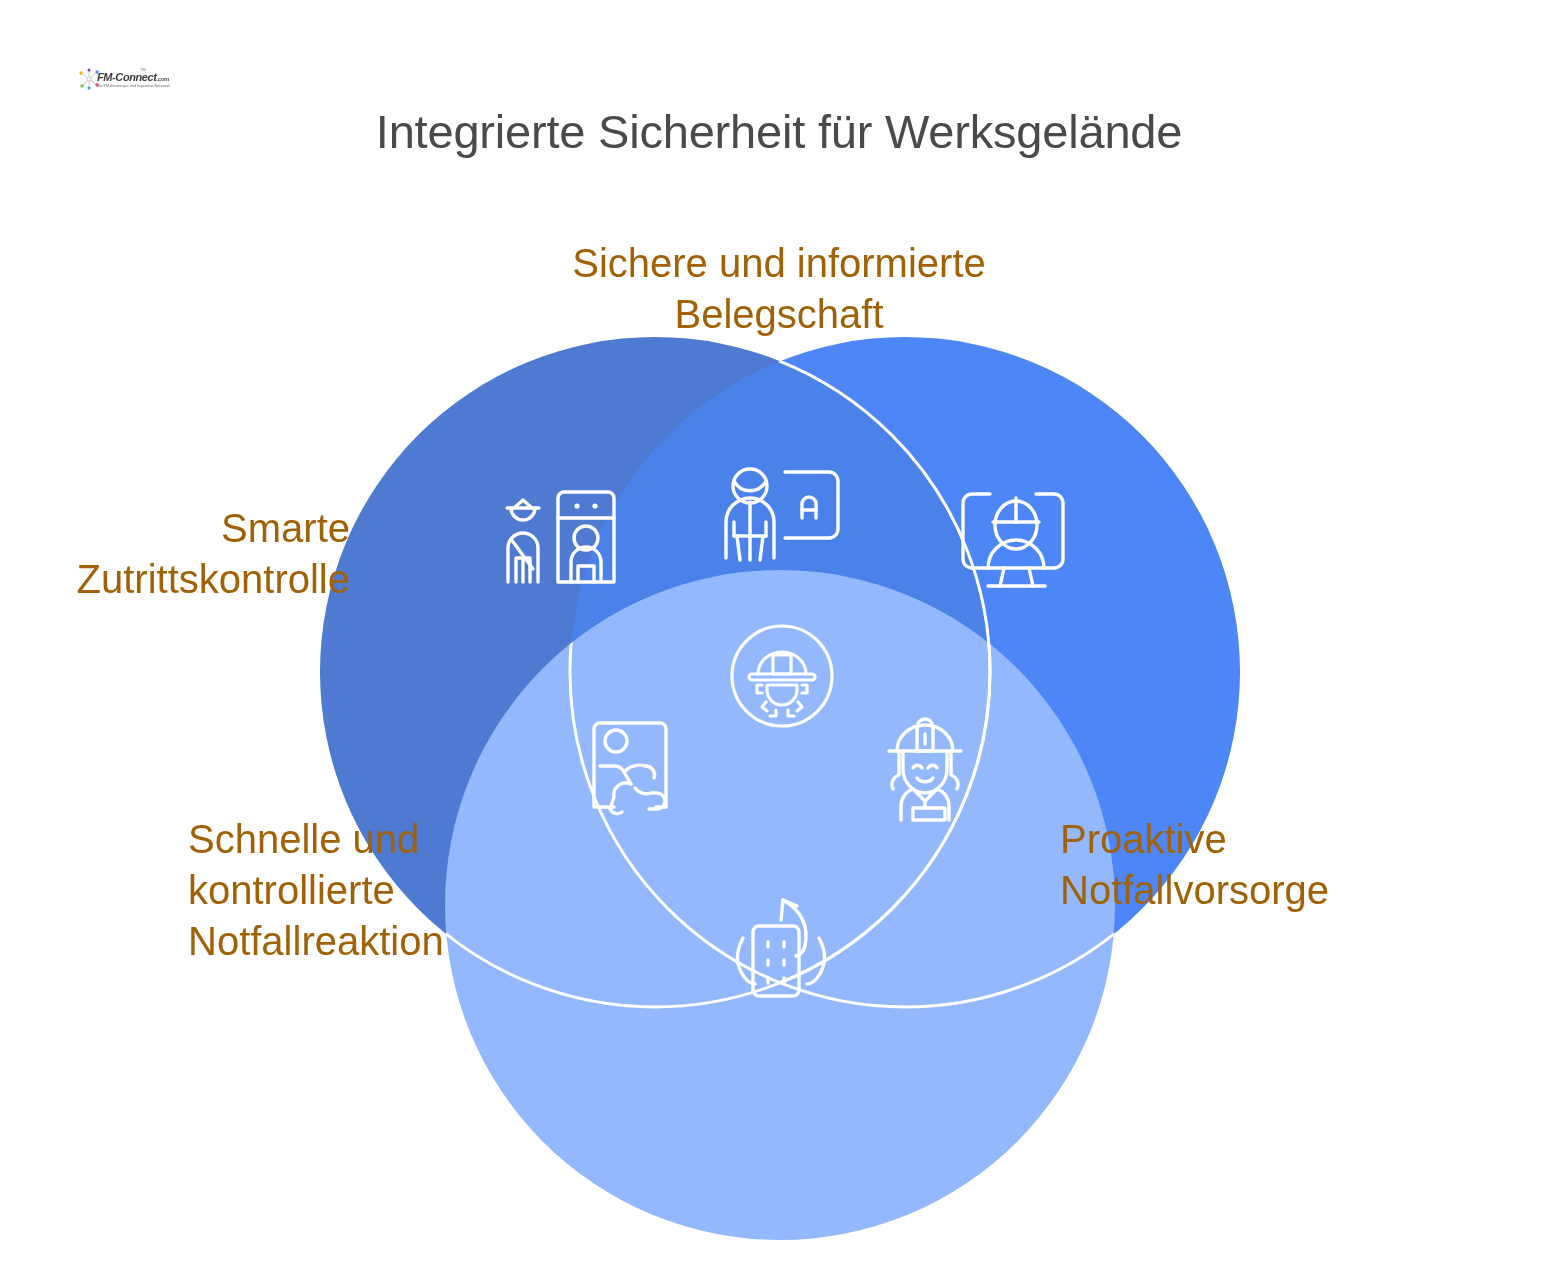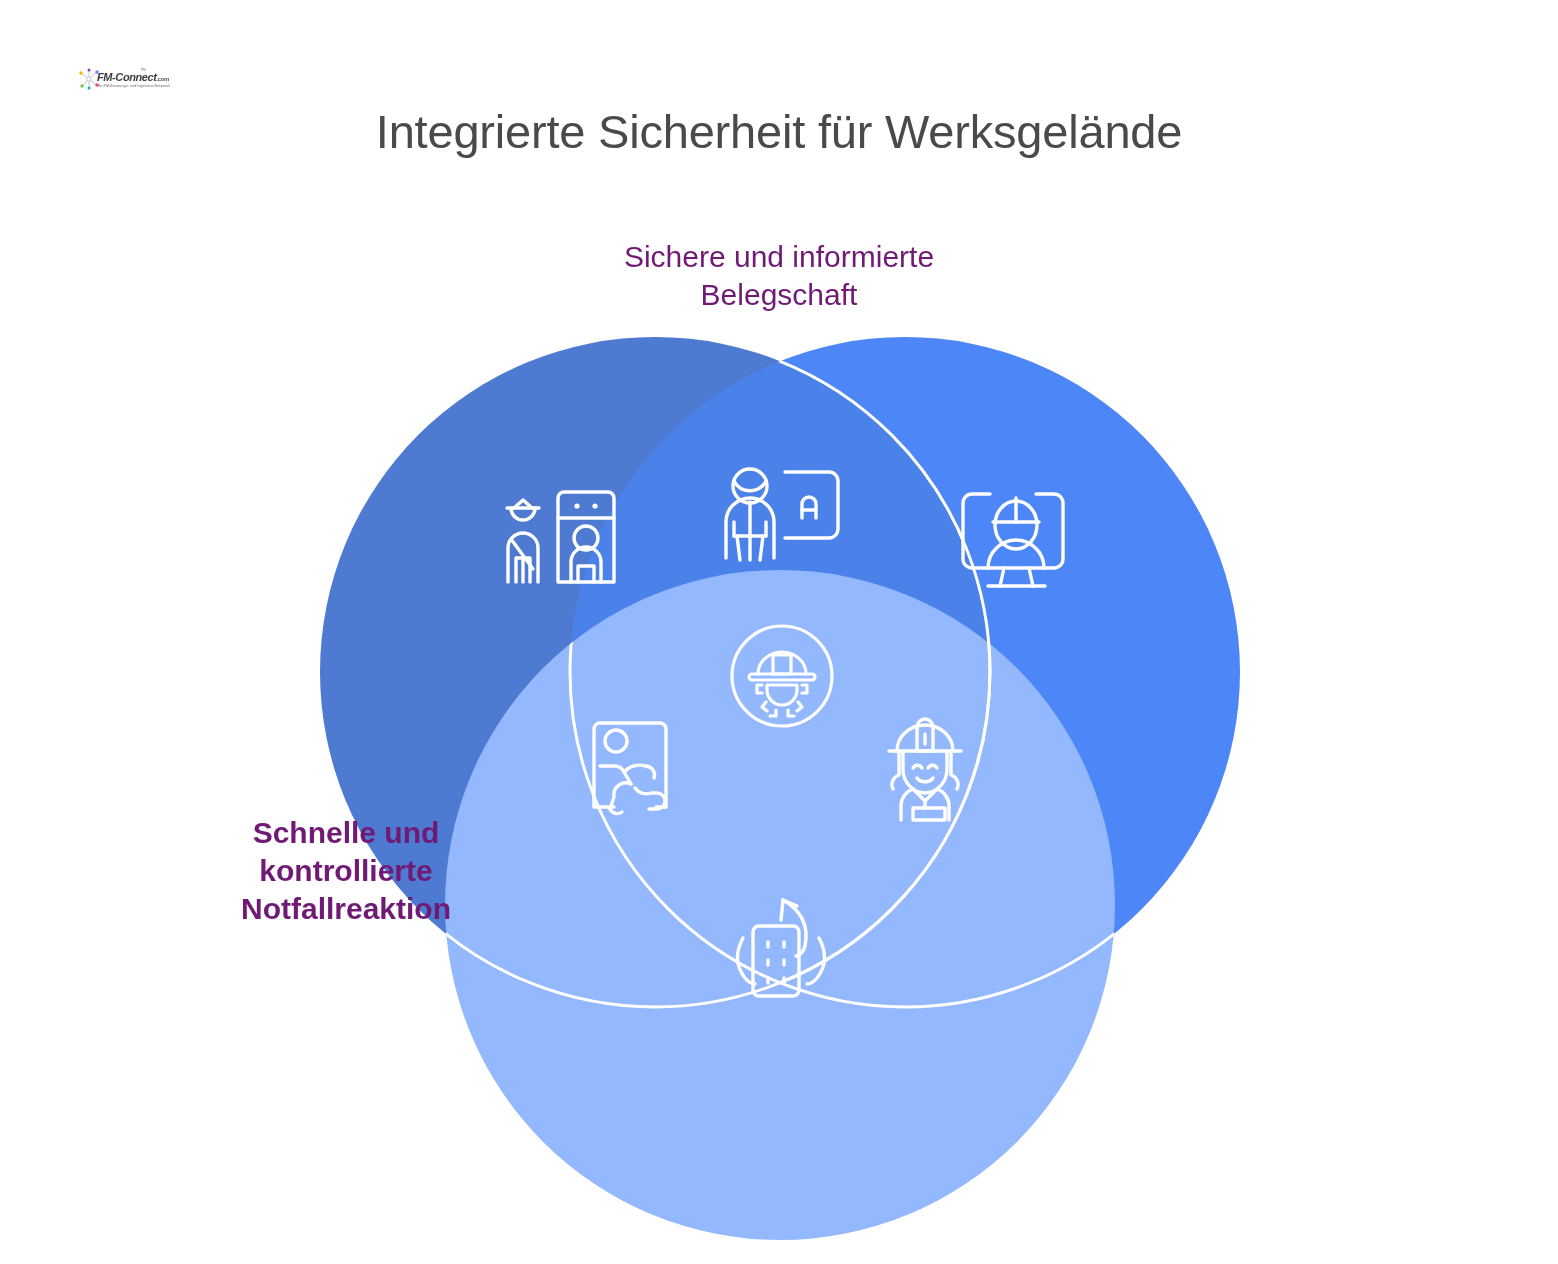--- a/index.html
+++ b/index.html
@@ -82,29 +82,29 @@
     position: absolute;
     left: 0;
     top: 0;
     width: 1558px;
     height: 1264px;
   }
 
   
   .venn-label {
     position: absolute;
-    color: #701a75;
-    font-size: 30px;
+    color: #a16207;
+    font-size: 40px;
     line-height: 1.27;
     white-space: pre-line;
   }
   #label-top      { left: 529px;  top: 238px;  width: 500px; text-align: center; }
   #label-left     { left: 18px;   top: 503px;  width: 332px; text-align: right; }
   #label-right    { left: 1208px; top: 522px;  width: 340px; text-align: left; }
-  #label-bottomleft  { left: 188px;  top: 814px;  width: 316px; text-align: center; font-weight: bold; }
+  #label-bottomleft  { left: 188px;  top: 814px;  width: 316px; text-align: left; }
   #label-bottomright { left: 1060px; top: 814px;  width: 330px; text-align: left; }
   #label-bottom   { left: 529px;  top: 1115px; width: 500px; text-align: center; }
 </style>
 </head>
 <body>
 
 <div id="logo">
   <span class="logo-mark">
     <svg width="22" height="22" viewBox="0 0 22 22">
       <g stroke="#9aa4b2" stroke-width="0.6" fill="none">
@@ -290,16 +290,20 @@
       <path d="M57 4 q28 16 22 46 q-2 8 -9 10"></path>
       <path d="M57 4 l-2 20"></path>
       <path d="M57 4 l14 6"></path>
       <path d="M17 42 q-12 22 2 40 q5 6 10 6"></path>
       <path d="M93 42 q12 22 -2 40 q-5 6 -10 6"></path>
     </g>
   </svg>
 
   <div class="venn-label" id="label-top">Sichere und informierte
 Belegschaft</div>
+  <div class="venn-label" id="label-left">Smarte
+Zutrittskontrolle</div>
   <div class="venn-label" id="label-bottomleft">Schnelle und
 kontrollierte
 Notfallreaktion</div>
+  <div class="venn-label" id="label-bottomright">Proaktive
+Notfallvorsorge</div>
 </div>
 
 </body></html>

